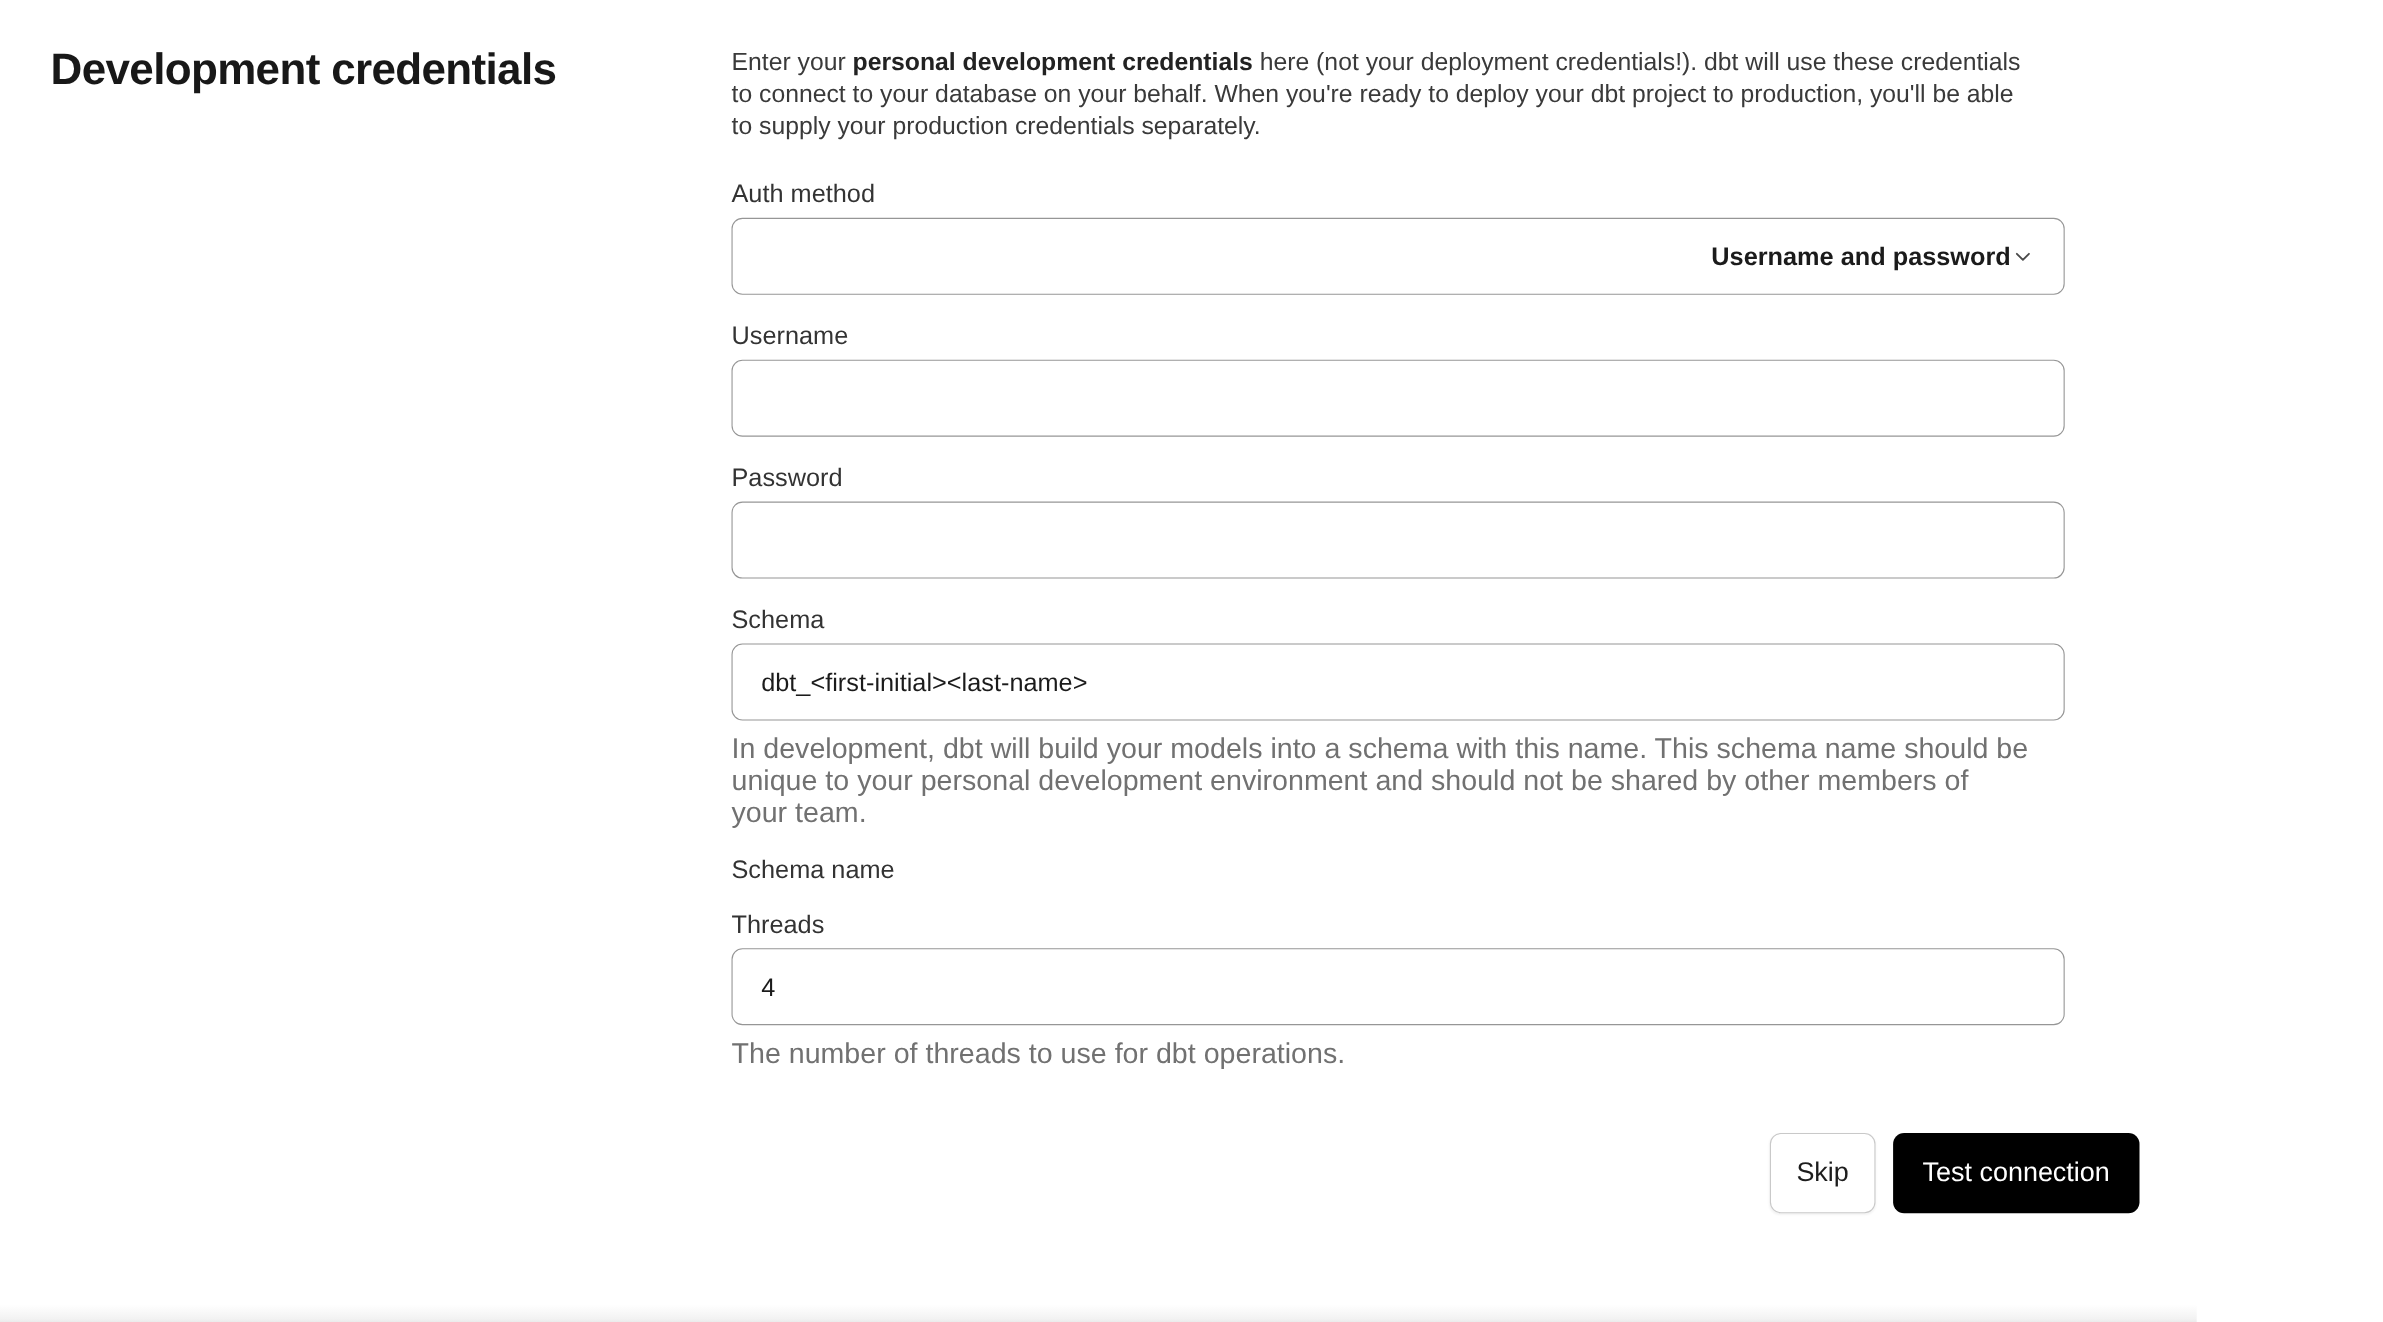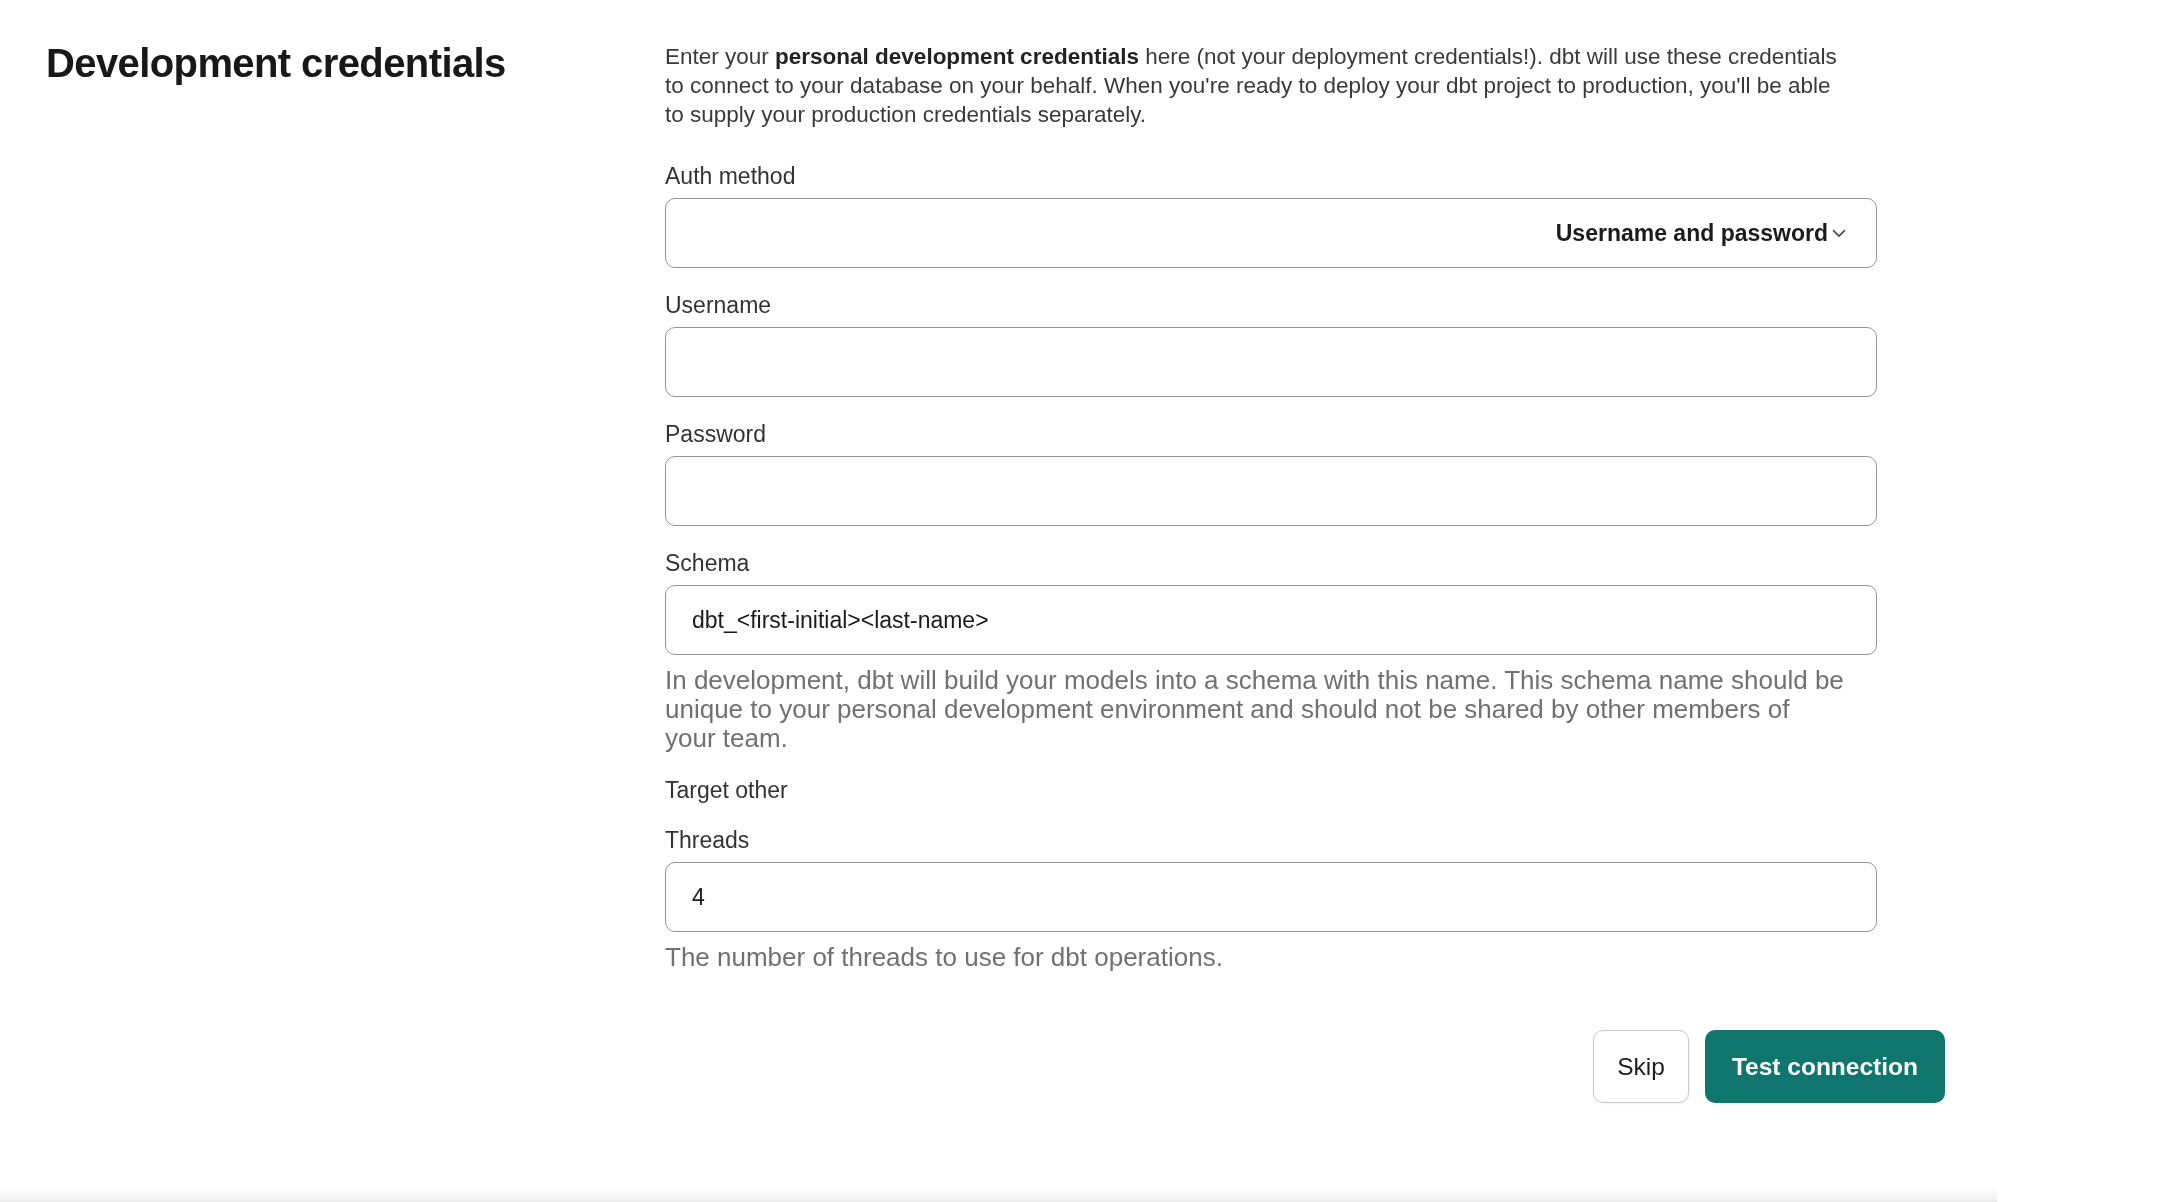--- a/index.html
+++ b/index.html
@@ -114,25 +114,25 @@
     justify-content: center;
   }
   .btn-ghost {
     background: #ffffff;
     border: 1.5px solid #c9c9c9;
     color: #1d1d1d;
     padding: 0 23px;
     box-shadow: 0 1px 2px rgba(0,0,0,0.05);
   }
   .btn-primary {
-    background: #0f766e;
+    background: #000000;
     border: none;
     color: #ffffff;
     padding: 0 27px;
-    font-weight: 700;
+    font-weight: 400;
   }
 
   .bottom-fade {
     position: absolute;
     left: 0;
     bottom: 0;
     width: 100%;
     height: 16px;
     background: linear-gradient(180deg, rgba(255,255,255,0) 0%, rgba(130,130,130,0.10) 80%, rgba(130,130,130,0.16) 100%);
     pointer-events: none;
@@ -172,21 +172,21 @@
         <input class="text-input" type="password" data-name="password-input" value="" style="">
       </div>
 
       <div class="field" data-name="schema-field">
         <label data-name="schema-label">Schema</label>
         <input class="text-input" type="text" data-name="schema-input" value="dbt_&lt;first-initial&gt;&lt;last-name&gt;" style="">
         <p class="help-text" data-name="schema-help-text">In development, dbt will build your models into a schema with this name. This schema name should be unique to your personal development environment and should not be shared by other members of your team.</p>
       </div>
 
       <div class="field" data-name="target-name-field">
-        <label data-name="target-name-label">Target other</label>
+        <label data-name="target-name-label">Schema name</label>
       </div>
 
       <div class="field" data-name="threads-field">
         <label data-name="threads-label">Threads</label>
         <input class="text-input" type="text" data-name="threads-input" value="4" style="">
         <p class="help-text" data-name="threads-help-text">The number of threads to use for dbt operations.</p>
       </div>
 
     </div>
   </div>

